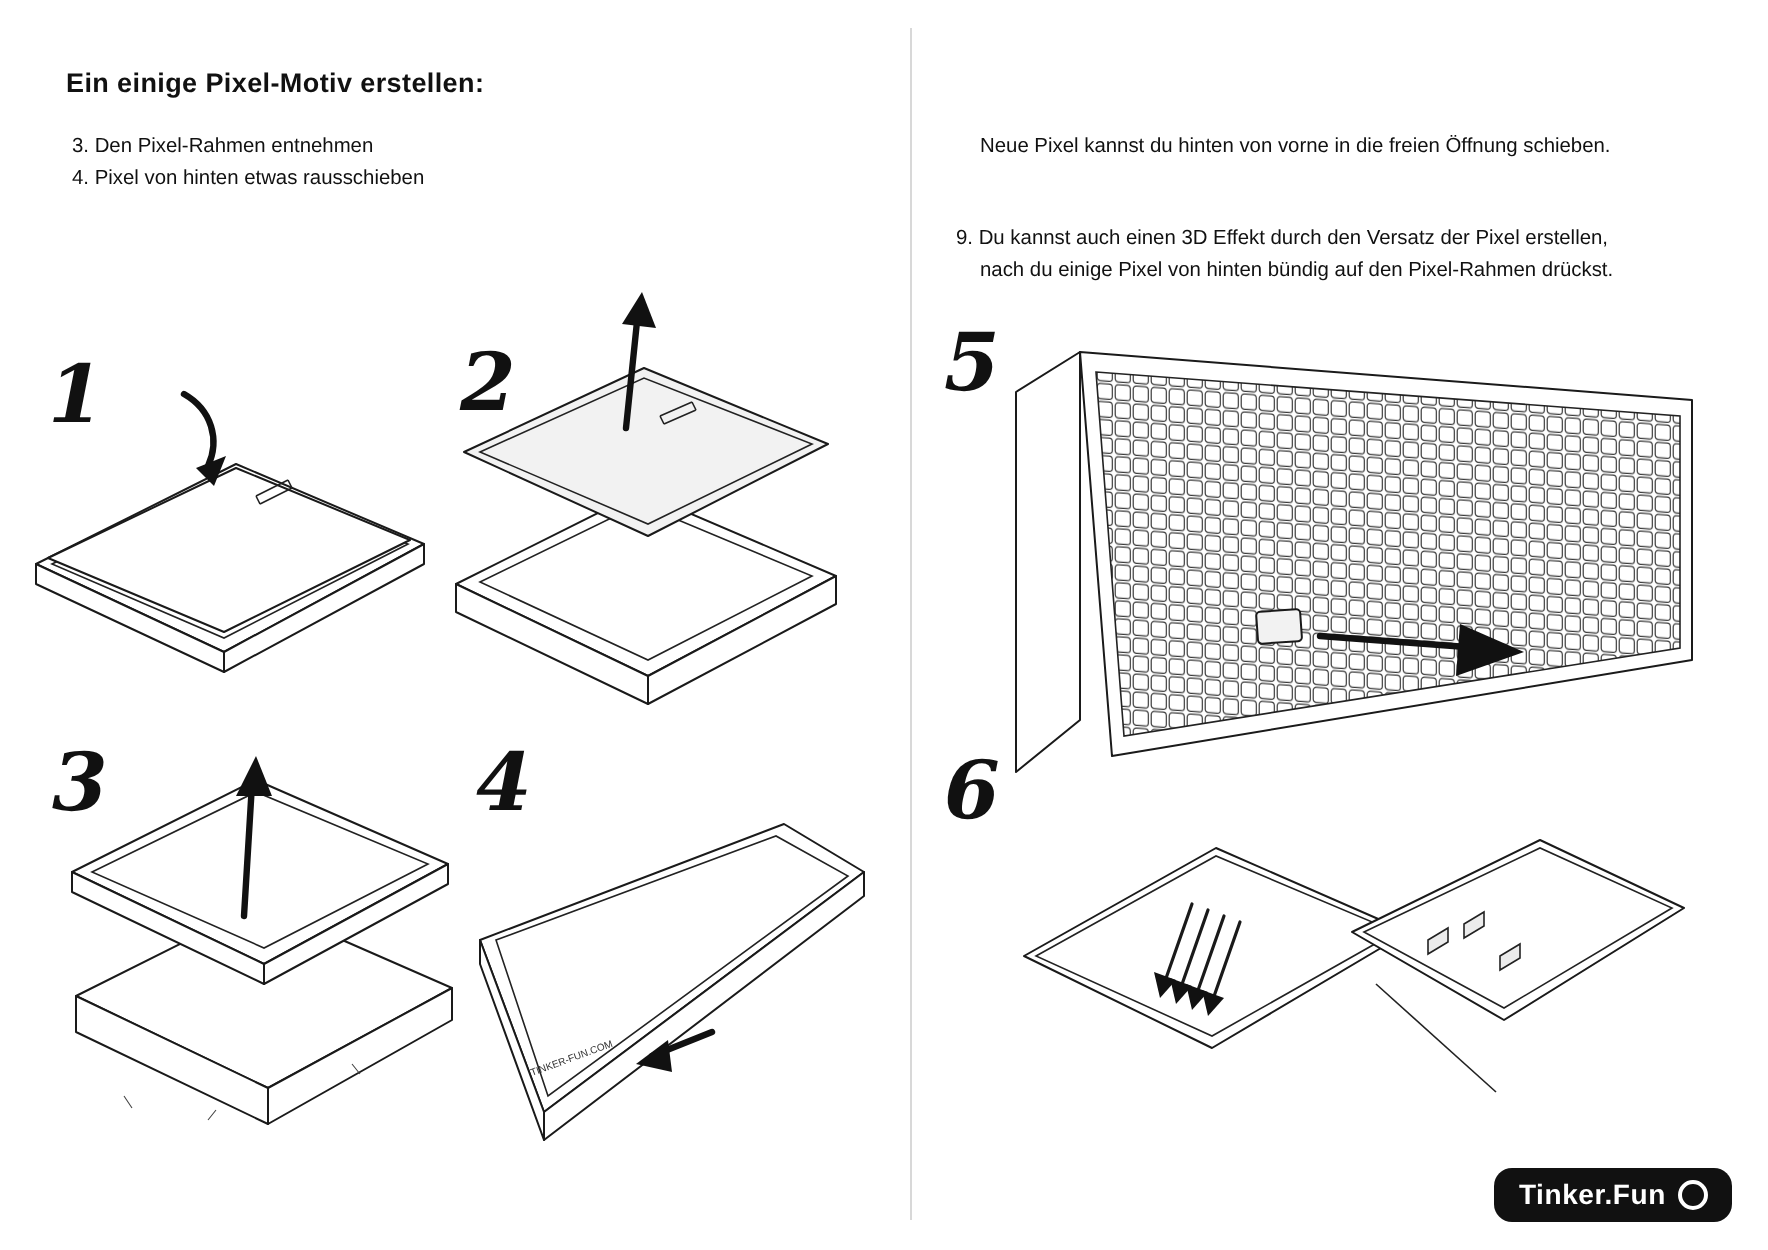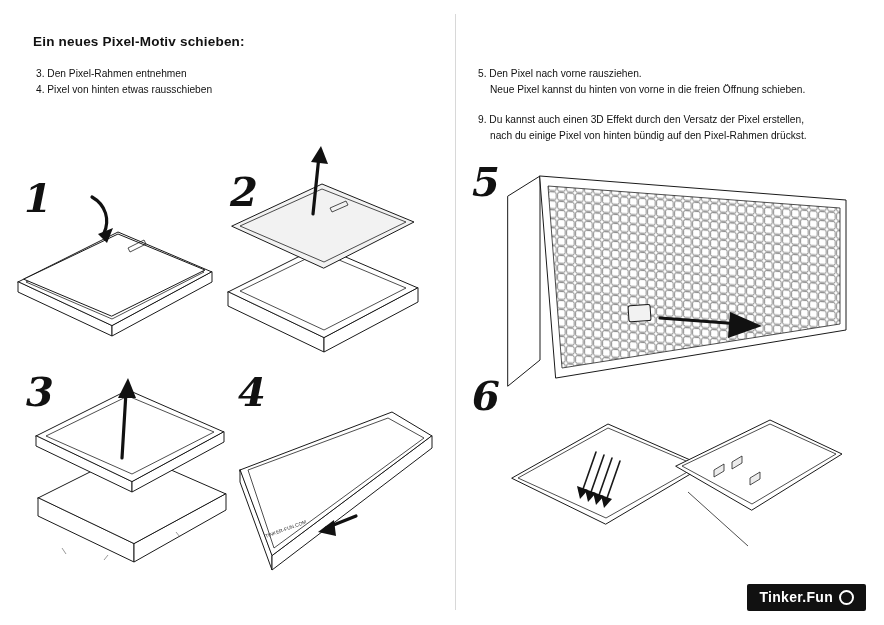--- a/index.html
+++ b/index.html
@@ -46,21 +46,21 @@
     font-size:40px;font-weight:bold;font-style:italic;
     color:#111;line-height:1;
   }
 
   
   .logo{
     position:absolute;right:18px;bottom:14px;
     background:#111;color:#fff;
     font-size:14px;font-weight:bold;
     padding:5px 12px 6px 12px;
-    border-radius:2px;
+    border-radius:9px;
     display:flex;align-items:center;gap:6px;
     letter-spacing:.3px;
   }
   .logo .ring{
     width:11px;height:11px;border:2px solid #fff;border-radius:50%;
     display:inline-block;
   }
 
   svg{position:absolute;left:0;top:0;pointer-events:none;}
   .ln{fill:none;stroke:#1a1a1a;stroke-width:1;stroke-linejoin:round;stroke-linecap:round;}
@@ -70,29 +70,28 @@
   .fillg{fill:#f2f2f2;}
   .arrow{fill:#111;}
   .arrowln{fill:none;stroke:#111;stroke-width:3.2;stroke-linecap:round;}
   .tinytext{font-family:"Liberation Sans",sans-serif;font-size:5px;fill:#333;}
 </style>
 </head>
 <body>
 
 <div class="page">
 
-  <div class="title">Ein neues Pixel-Motiv schieben:</div>
+  <div class="title">Ein einige Pixel-Motiv erstellen:</div>
 
   <div class="steps-left">
     <div>3. Den Pixel-Rahmen entnehmen</div>
     <div>4. Pixel von hinten etwas rausschieben</div>
   </div>
 
   <div class="steps-right-a">
-    <div>5. Den Pixel nach vorne rausziehen.</div>
     <div class="indent">Neue Pixel kannst du hinten von vorne in die freien Öffnung schieben.</div>
   </div>
 
   <div class="steps-right-b">
     <div>9. Du kannst auch einen 3D Effekt durch den Versatz der Pixel erstellen,</div>
     <div class="indent">nach du einige Pixel von hinten bündig auf den Pixel-Rahmen drückst.</div>
   </div>
 
   <div class="v-divider"></div>
 

